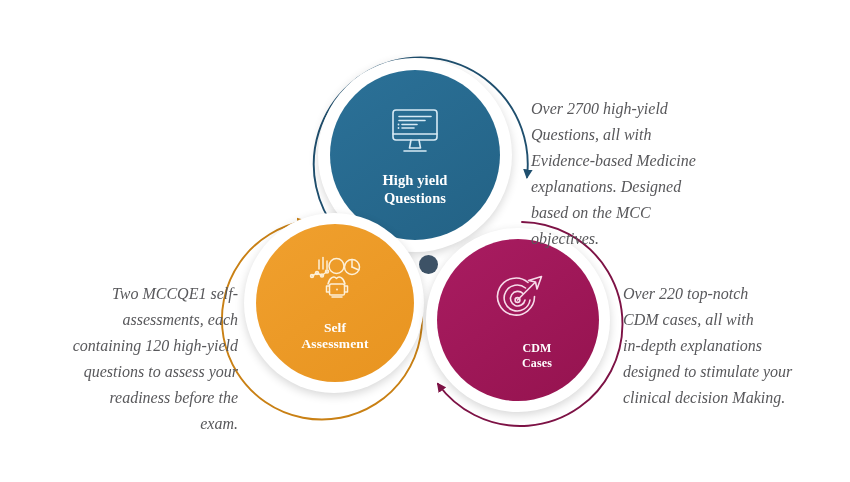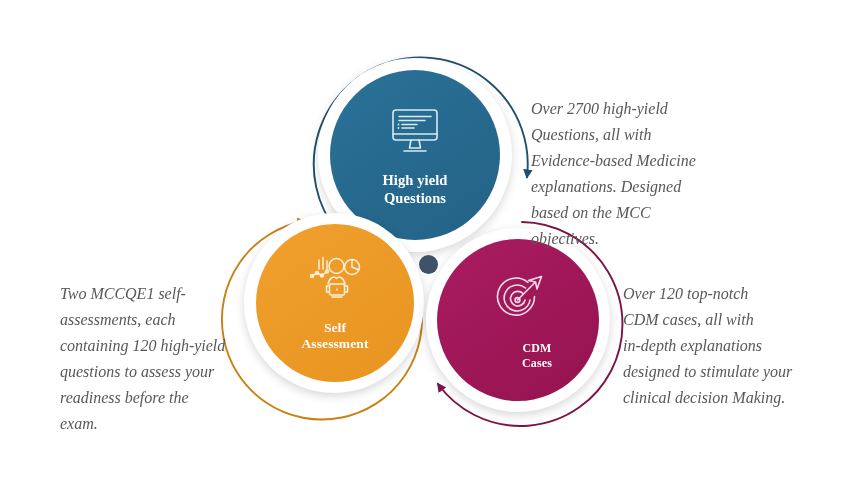--- a/index.html
+++ b/index.html
@@ -110,21 +110,21 @@
     position: absolute;
     color: #58585b;
     font-size: 16px;
     font-style: italic;
     line-height: 1.62;
     font-family: Liberation Serif, serif;
     white-space: pre-line;
   }
   #desc-blue    { left: 531px; top: 96px;  width: 180px; text-align: left; }
   #desc-magenta { left: 623px; top: 281px; width: 170px; text-align: left; }
-  #desc-orange  { left: 60px;  top: 281px; width: 170px; }
+  #desc-orange  { left: 68px;  top: 281px; width: 170px; text-align: right; }
 </style>
 </head>
 <body>
 
 <div id="stage">
 
   <svg id="arcs" viewBox="0 0 850 482" xmlns="http://www.w3.org/2000/svg">
     <defs>
       <marker id="ah-blue" viewBox="0 0 10 10" refX="8" refY="5" markerWidth="5" markerHeight="5" orient="auto-start-reverse">
         <path d="M 0 0 L 10 5 L 0 10 z" fill="#1f4f6e"></path>
@@ -230,19 +230,19 @@
 Evidence-based Medicine
 explanations. Designed
 based on the MCC objectives.</div>
 
   <div class="desc" id="desc-orange">Two MCCQE1 self-
 assessments, each
 containing 120 high-yield
 questions to assess your
 readiness before the exam.</div>
 
-  <div class="desc" id="desc-magenta">Over 120 top-notch
+  <div class="desc" id="desc-magenta">Over 220 top-notch
 CDM cases, all with
 in-depth explanations
 designed to stimulate your
 clinical decision Making.</div>
 
 </div>
 
 </body></html>

